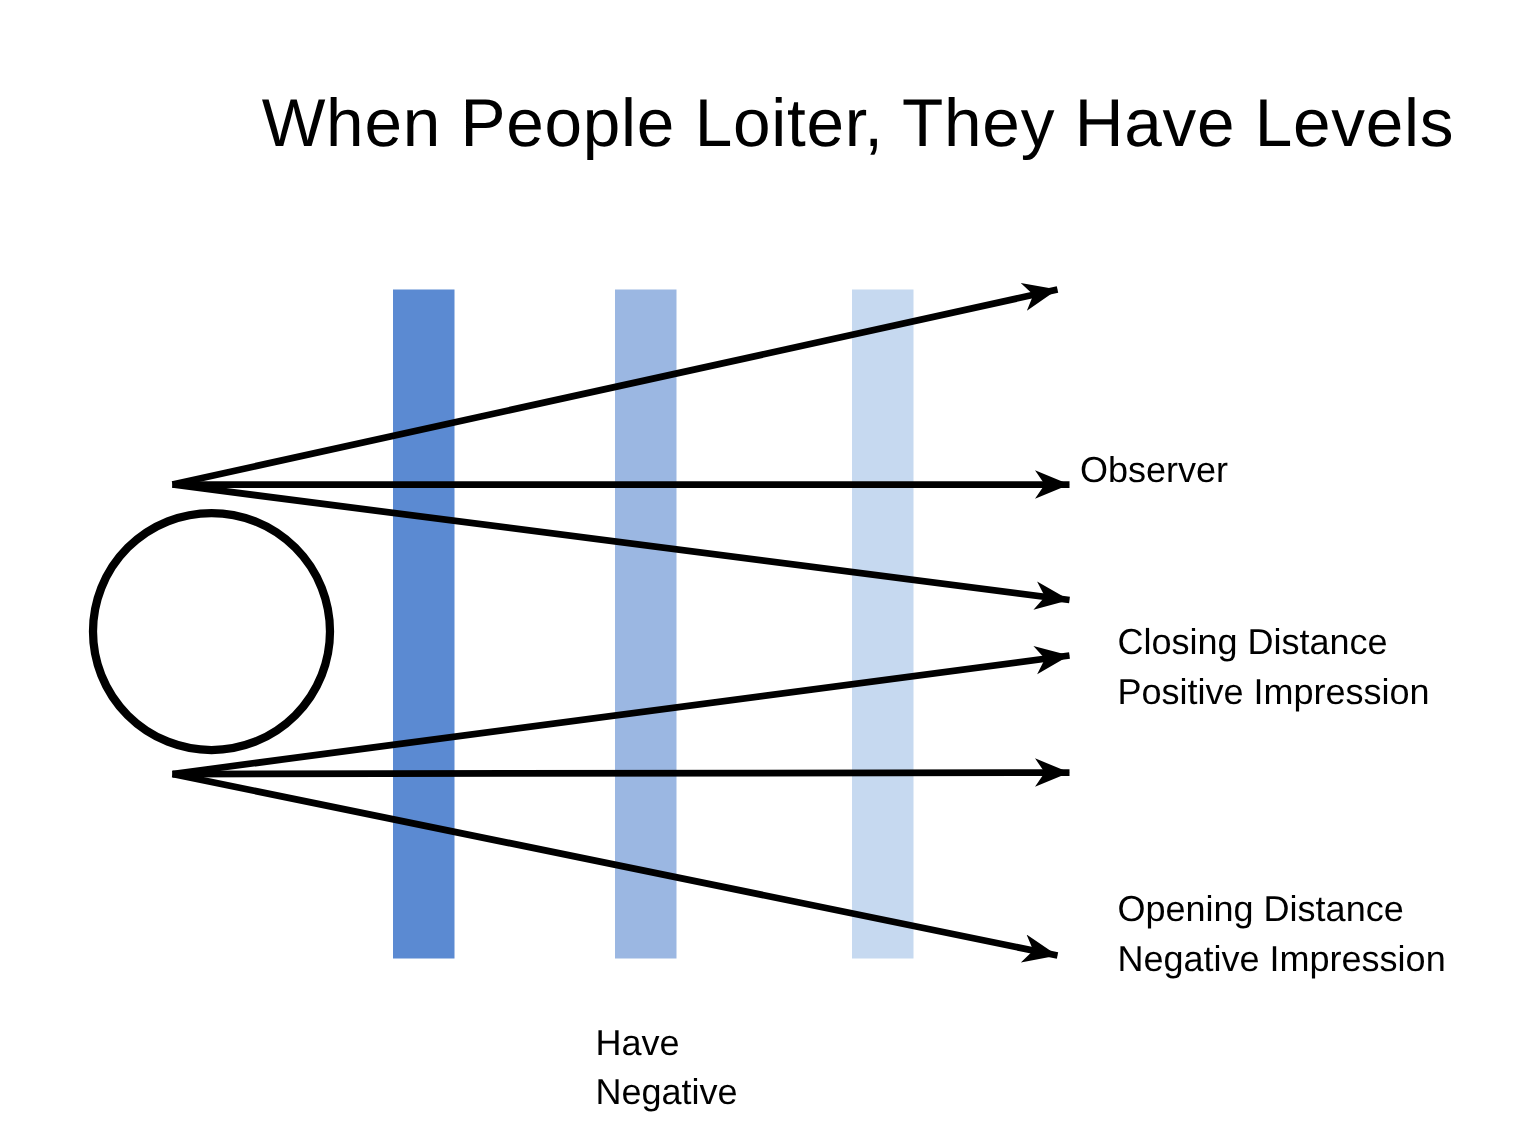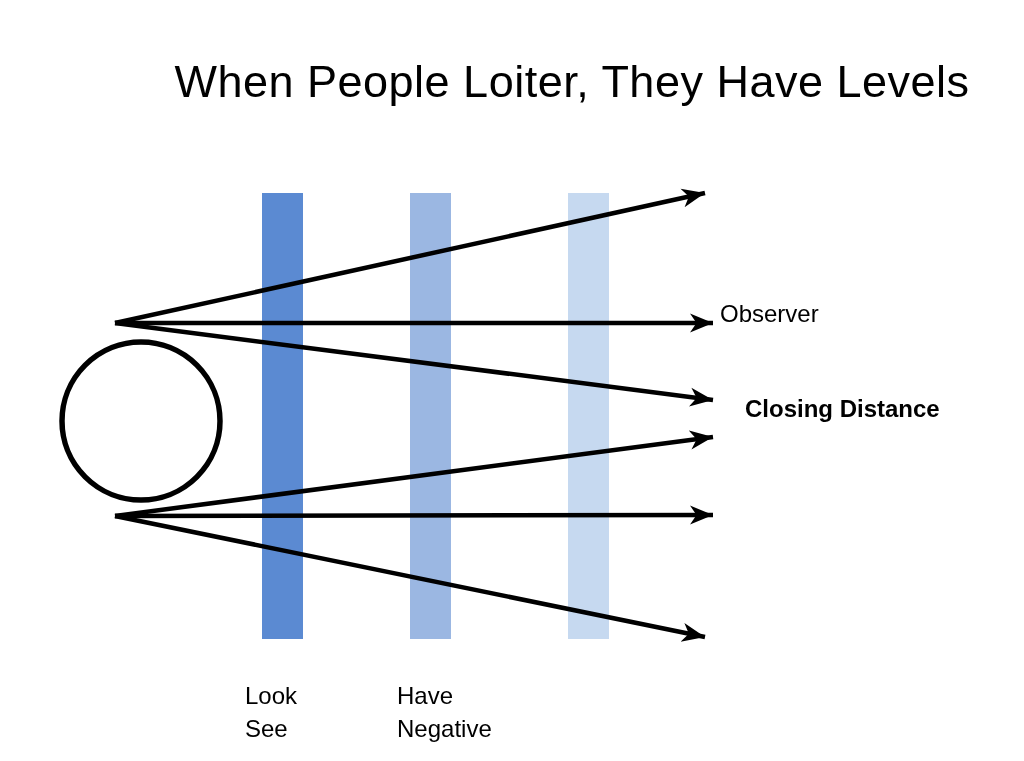--- a/index.html
+++ b/index.html
@@ -34,21 +34,21 @@
     top: 0;
   }
   .lbl {
     position: absolute;
     font-size: 24px;
     line-height: 33px;
     white-space: nowrap;
     color: #000000;
   }
   .lbl-observer { left: 720px; top: 297px; }
-  .lbl-closing  { left: 745px; top: 392px; font-weight: bold; }
+  .lbl-closing  { left: 745px; top: 412px; }
   .lbl-opening  { left: 745px; top: 590px; }
   .lbl-zone1    { left: 245px; top: 679px; }
   .lbl-zone2    { left: 397px; top: 679px; }
 </style>
 </head>
 <body>
 
 <div class="canvas">
 
   <h1 class="title">When People Loiter, They Have Levels</h1>
@@ -78,26 +78,27 @@
       <line x1="115" y1="516" x2="705" y2="637" marker-end="url(#arrowhead)"></line>
     </g>
   </svg>
 
   <div class="lbl lbl-observer">
     <div>Observer</div>
   </div>
 
   <div class="lbl lbl-closing">
     <div>Closing Distance</div>
+    <div>Positive Impression</div>
   </div>
 
+  <div class="lbl lbl-opening">
+    <div>Opening Distance</div>
+    <div>Negative Impression</div>
+  </div>
 
-  <div class="lbl lbl-zone1">
-    <div>Look</div>
-    <div>See</div>
-  </div>
 
   <div class="lbl lbl-zone2">
     <div>Have</div>
     <div>Negative</div>
   </div>
 
 </div>
 
 </body></html>

